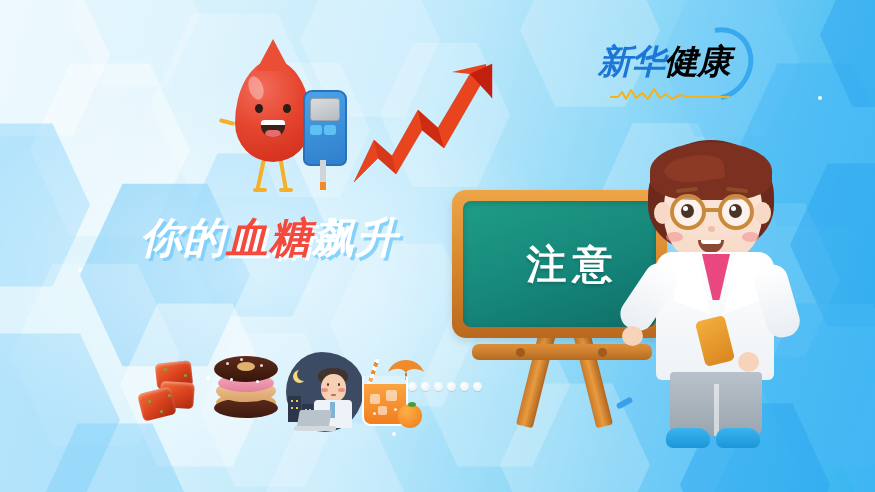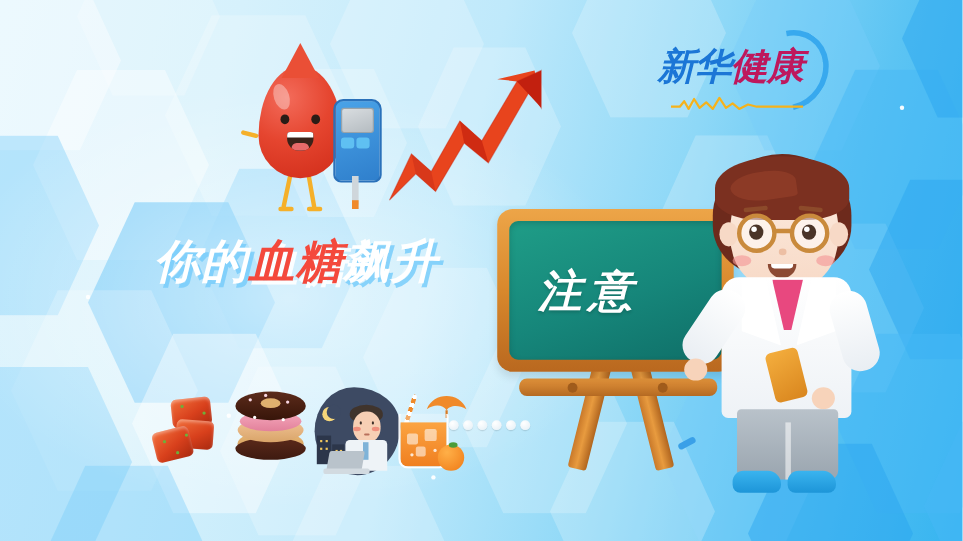--- a/index.html
+++ b/index.html
@@ -35,21 +35,21 @@
   .logo-health{position:absolute;left:596px;top:24px;width:160px;height:78px;}
   .lh-arc{
     position:absolute;right:4px;top:2px;width:58px;height:66px;
     border:5px solid #38a9ee;border-radius:50%;
     border-left-color:transparent;border-bottom-color:transparent;
     transform:rotate(35deg);
   }
   .lh-text{position:absolute;left:2px;top:20px;font-size:34px;font-weight:bold;letter-spacing:-1px;
            font-style:italic;line-height:1;white-space:nowrap;}
   .lh-text .b{color:#1b76d6;}
-  .lh-text .y{color:#be185d;}
+  .lh-text .y{color:#000000;}
   .ecg{position:absolute;left:14px;top:62px;width:120px;height:16px;}
 
   .logo-news{position:absolute;left:760px;top:16px;width:104px;height:80px;}
   .ln-top{position:absolute;left:2px;top:0;font-size:11px;letter-spacing:.5px;color:#d23322;font-weight:bold;
           border-bottom:2px solid #d23322;padding-bottom:1px;width:98px;text-align:center;}
   .ln-N{position:absolute;left:0px;top:16px;font-size:44px;line-height:1;font-weight:bold;color:#d23322;
         font-family:"Liberation Serif",serif;}
   .ln-cn{position:absolute;left:36px;top:17px;font-size:21px;line-height:1.05;font-weight:bold;color:#d23322;
          letter-spacing:-1px;}
   .ln-cn .box{border:2px solid #d23322;padding:0 1px;}
@@ -152,23 +152,22 @@
   .bolt{position:absolute;width:9px;height:9px;border-radius:50%;background:#a05c1c;}
   .board{
     position:absolute;left:0;top:0;width:215px;height:148px;border-radius:14px;
     background:linear-gradient(180deg,#eda548 0%,#d8882c 50%,#b9681f 100%);
     padding:11px;box-sizing:border-box;
     box-shadow:0 4px 8px rgba(0,0,0,.10);
   }
   .board-inner{
     width:100%;height:100%;border-radius:8px;
     background:linear-gradient(160deg,#1f9d87 0%,#16867a 55%,#0f6f68 100%);
-    display:flex;align-items:center;justify-content:flex-start;
+    display:flex;align-items:center;justify-content:center;
     box-shadow:inset 0 2px 6px rgba(0,0,0,.18);
-    font-style:italic;
   }
   .board-text{
     color:#fff;font-size:40px;font-weight:bold;letter-spacing:6px;
     margin-left:26px;text-shadow:0 2px 3px rgba(0,0,0,.18);
   }
 
   
   .doc{position:absolute;left:620px;top:140px;width:210px;height:310px;}
   .d-hair-back{position:absolute;left:28px;top:0px;width:126px;height:112px;border-radius:50% 50% 42% 42%;
                background:#6d2a1c;}

